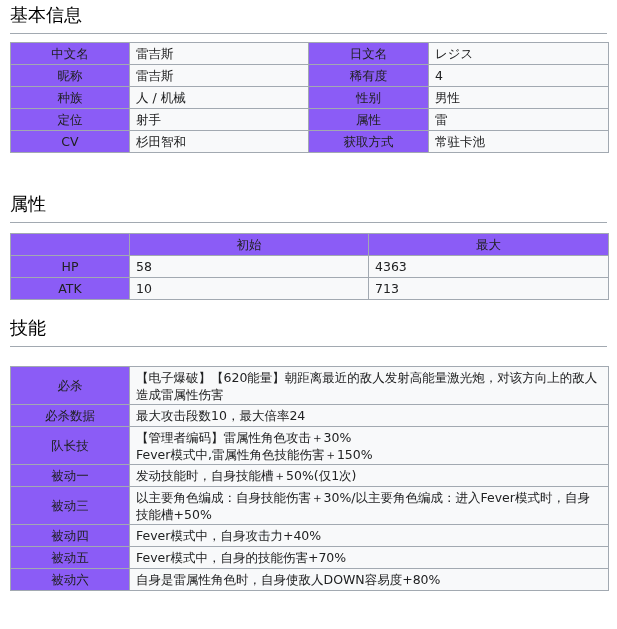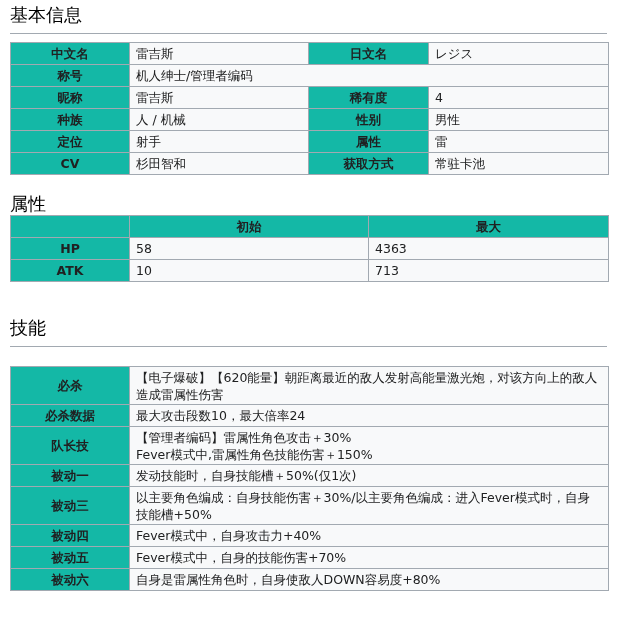--- a/index.html
+++ b/index.html
@@ -16,21 +16,21 @@
   }
   table.wikitable {
     position: absolute; left: 10px; width: 598px;
     border-collapse: collapse; background: #f8f9fa;
     border: 1px solid #a2a9b1; table-layout: fixed;
   }
   table.wikitable th, table.wikitable td {
     border: 1px solid #a2a9b1; padding: 0 6px; font-size: 12.5px; line-height: 17px;
   }
   table.wikitable th {
-    background: #14b8a6; font-weight: bold; text-align: center; color: #202122; margin-left: 19px;
+    background: #8b5cf6; font-weight: normal; text-align: center; color: #202122; margin-left: 19px;
   }
   table.wikitable td { text-align: left; }
   .row22 > * { height: 21px; }
   .row38 > * { height: 37px; }
   .multiline { white-space: pre-line; }
 </style>
 </head>
 <body>
 
 <h2 class="section-heading" style="top:3px;">基本信息</h2>
@@ -41,24 +41,20 @@
       <col style="width:179px">
       <col style="width:120px">
       <col style="width:180px">
     </colgroup>
   <tbody>
       <tr class="row22">
     <th>中文名</th>
     <td>雷吉斯</td>
     <th>日文名</th>
     <td>レジス</td>
-  </tr>
-  <tr class="row22">
-    <th>称号</th>
-    <td colspan="3">机人绅士/管理者编码</td>
   </tr>
   <tr class="row22">
     <th>昵称</th>
     <td>雷吉斯</td>
     <th>稀有度</th>
     <td>4</td>
   </tr>
   <tr class="row22">
     <th>种族</th>
     <td>人 / 机械</td>
@@ -75,21 +71,21 @@
     <th>CV</th>
     <td>杉田智和</td>
     <th>获取方式</th>
     <td>常驻卡池</td>
   </tr>
 </tbody>
   </table>
 
 <h2 class="section-heading" style="top:192px;">属性</h2>
 
-<table class="wikitable" style="top:215px;">
+<table class="wikitable" style="top:233px;">
   <colgroup>
       <col style="width:119px">
       <col style="width:239px">
       <col style="width:240px">
     </colgroup>
   <tbody>
       <tr class="row22">
     <th></th>
     <th>初始</th>
     <th>最大</th>

